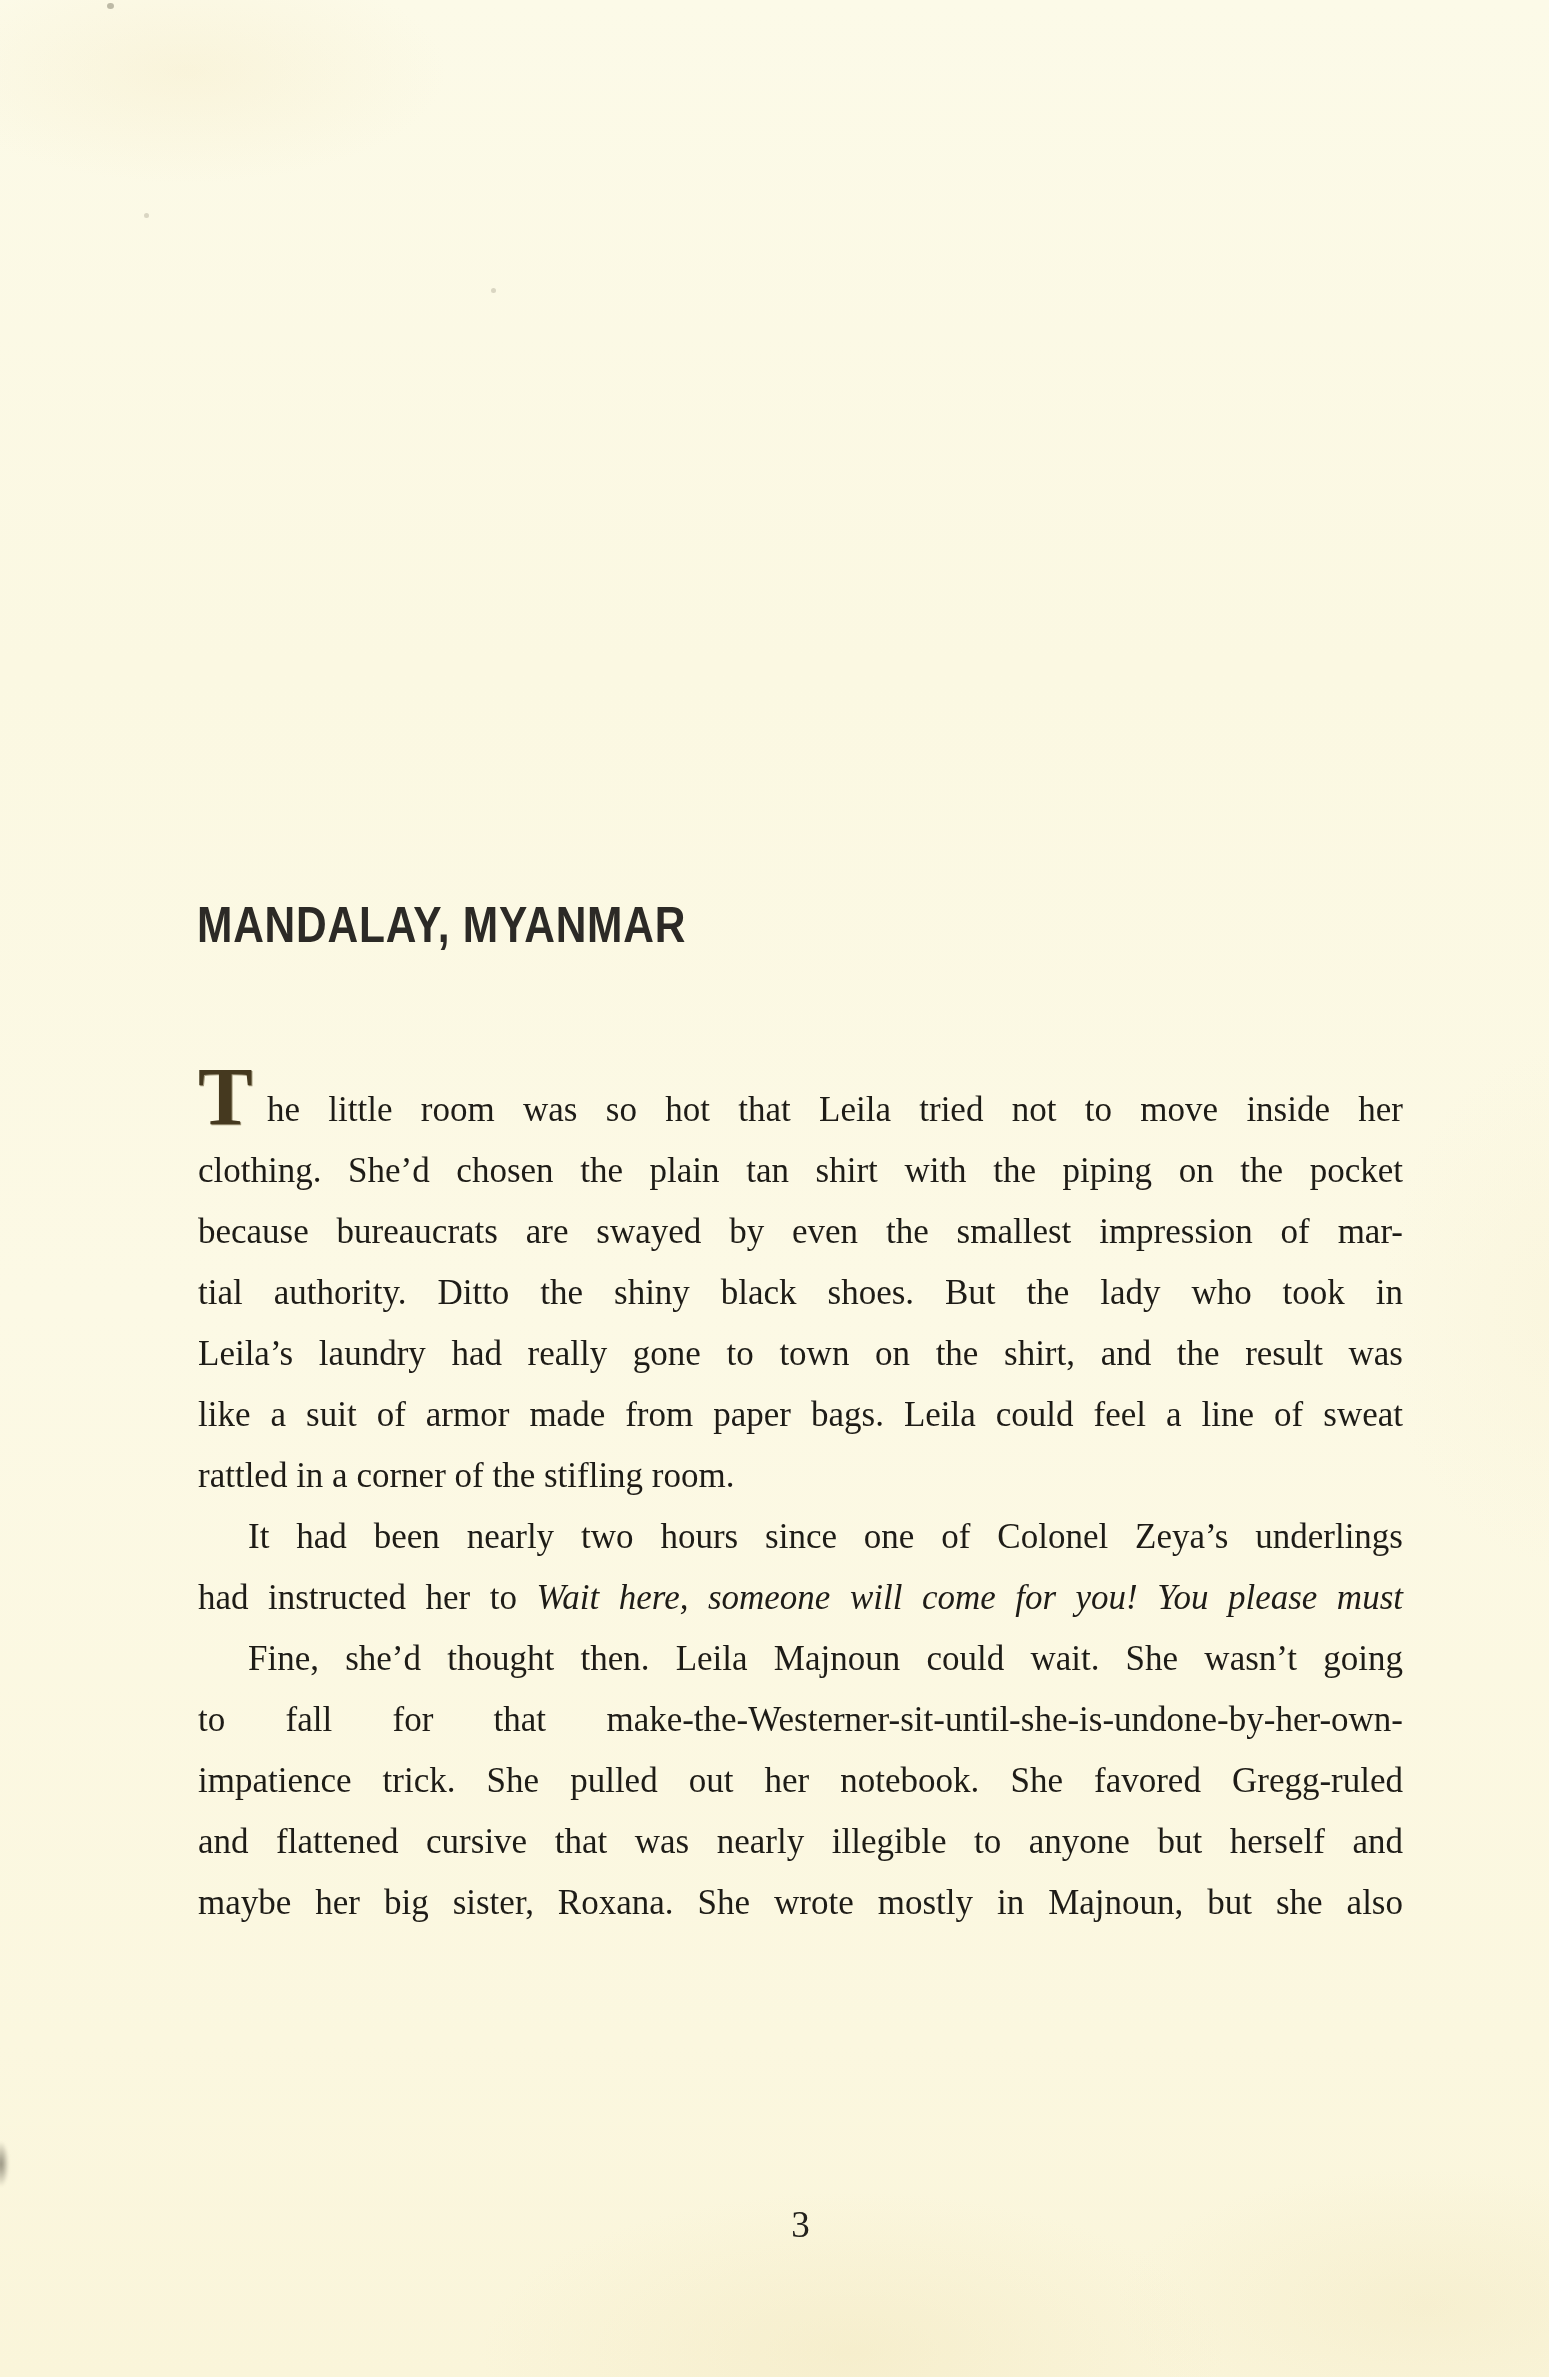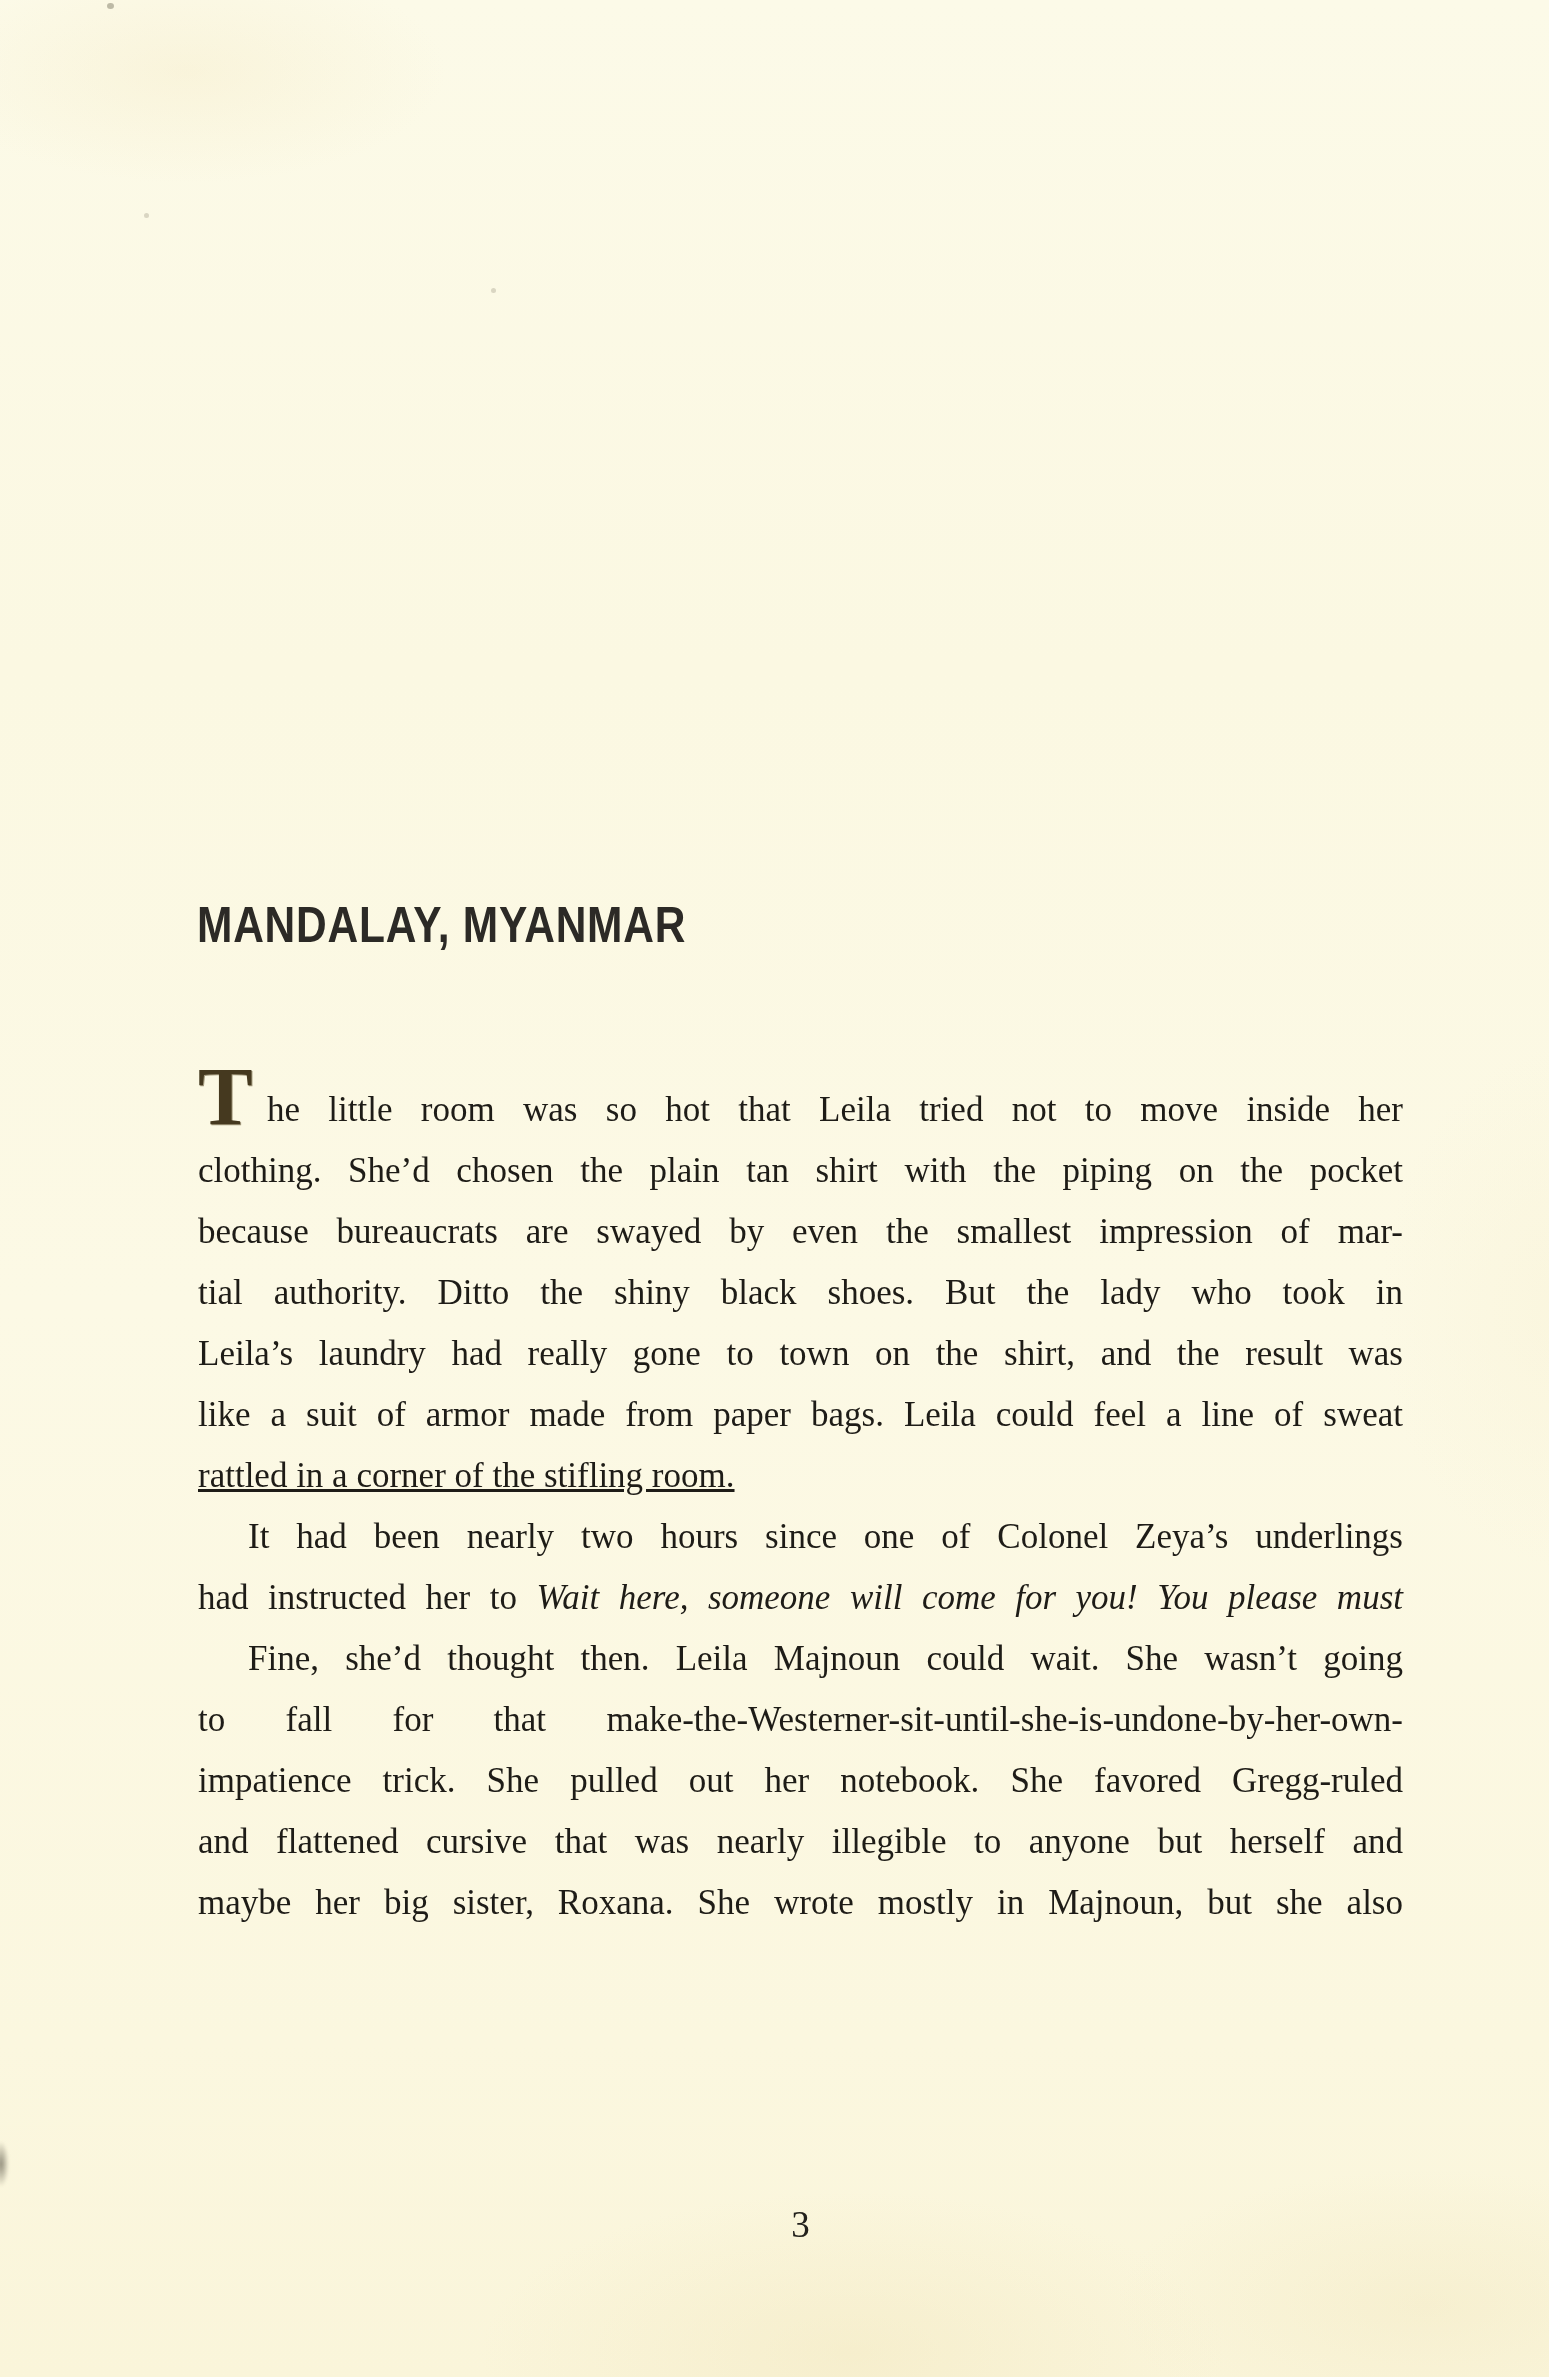--- a/index.html
+++ b/index.html
@@ -52,21 +52,20 @@
   .ln {
     height: 61px;
     line-height: 61px;
     text-align: justify;
     text-align-last: justify;
     white-space: nowrap;
   }
   .ln.end {
     text-align: left;
     text-align-last: left;
-    text-decoration: underline;
   }
   .ln.first-line {
     padding-left: 69px;
   }
   .ln.indent {
     text-indent: 50px;
   }
   .ln em {
     font-style: italic;
   }

